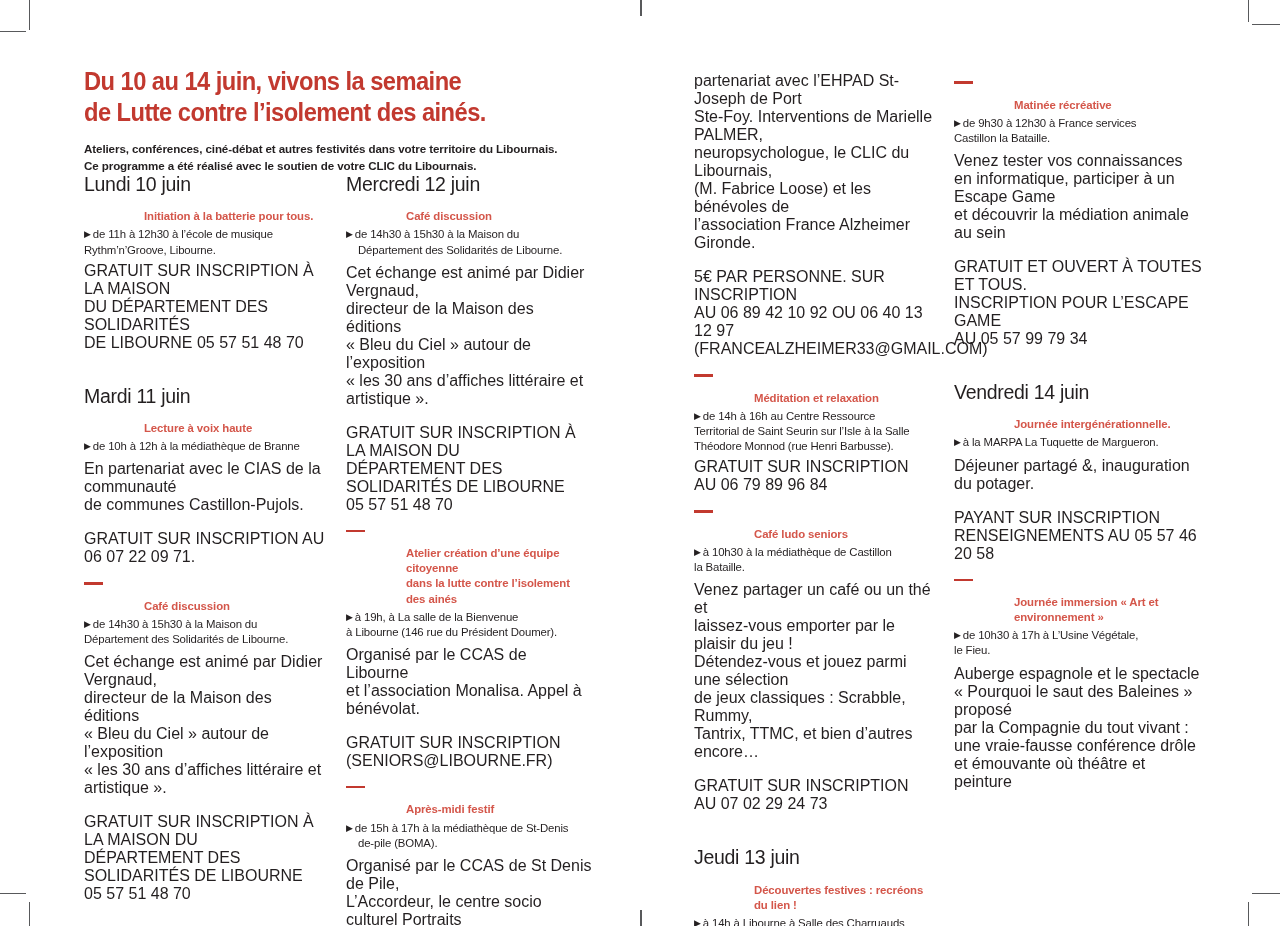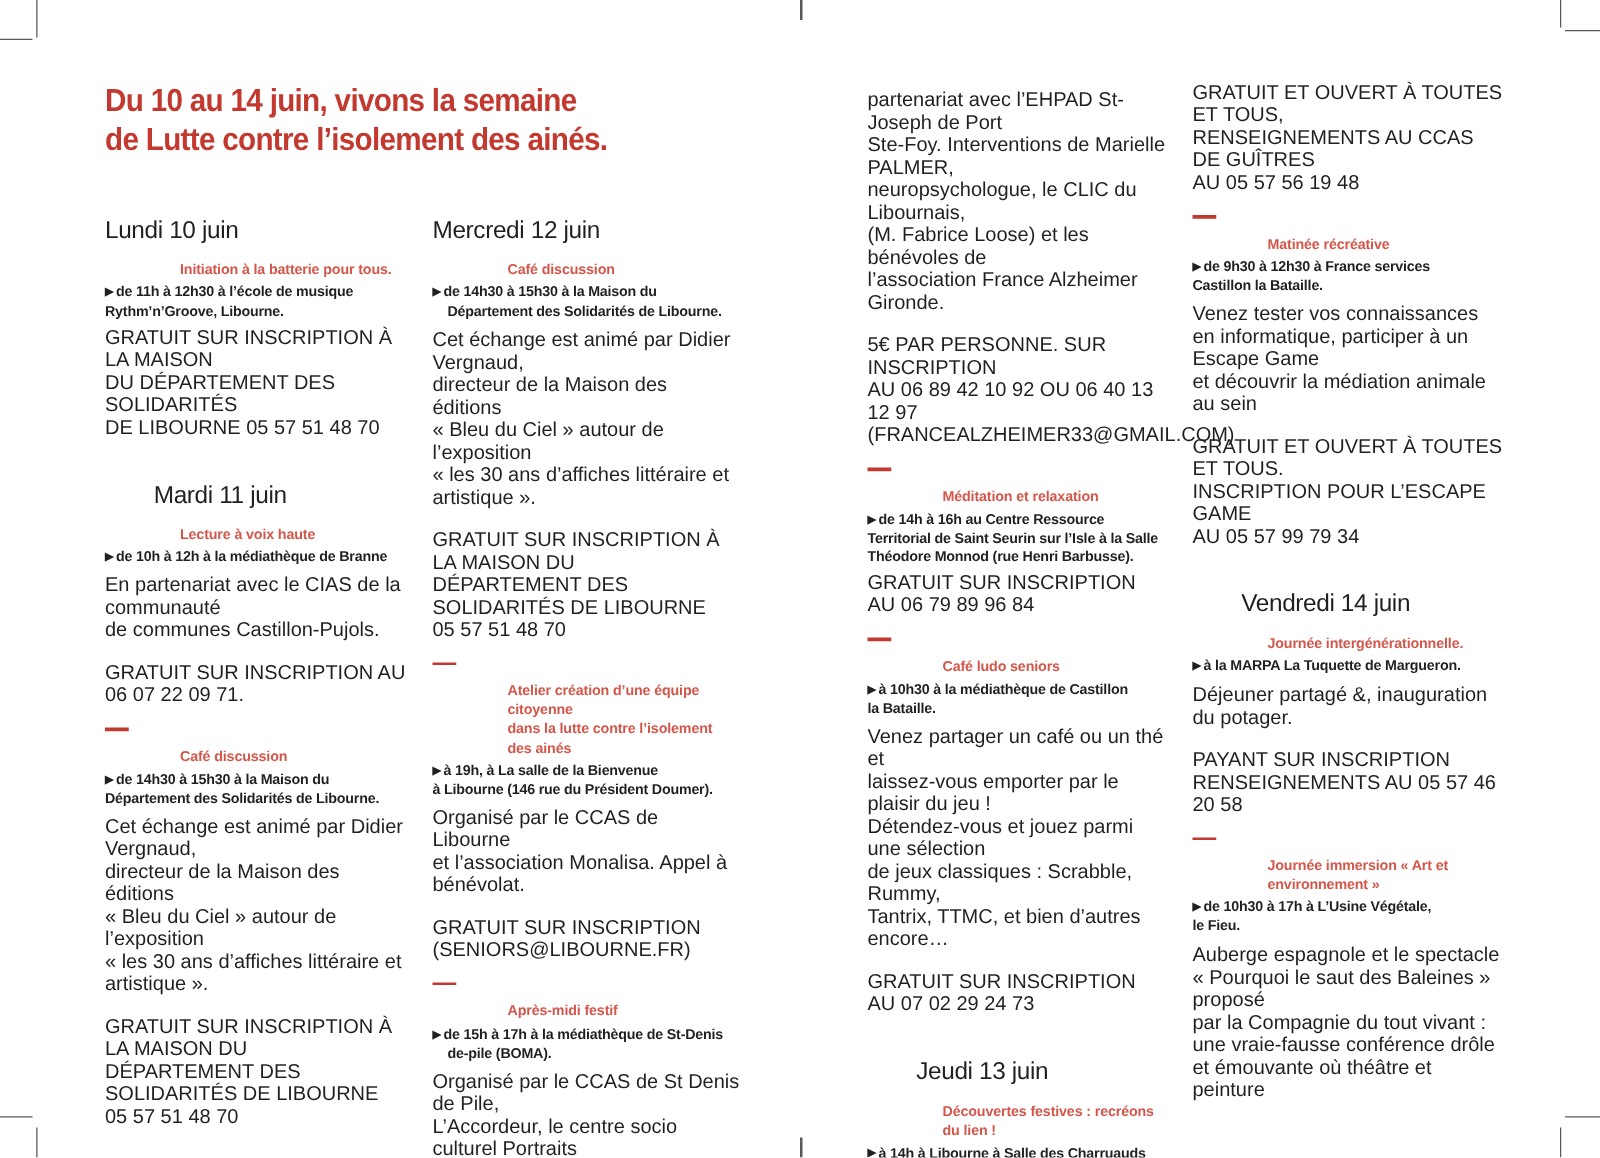--- a/index.html
+++ b/index.html
@@ -73,37 +73,37 @@
 
   
   .day {
     font-size: 19.5px;
     font-weight: normal;
     color: #231f20;
     letter-spacing: -0.3px;
     margin: 0 0 14px 0;
     line-height: 1.1;
   }
-  .day.spaced { margin-top: 34px; margin-left: 39px; }
+  .day.spaced { margin-top: 34px; }
 
   .ev { margin-bottom: 2px; }
 
   .ev-title {
     font-size: 11.4px;
     font-weight: bold;
     color: #d4564a;
     line-height: 1.32;
     margin: 0 0 3px 16px;
     letter-spacing: -0.1px;
     padding-left: 44px;
   }
 
   .ev-when {
     font-size: 11.4px;
-    font-weight: bold;
+    font-weight: normal;
     color: #231f20;
     line-height: 1.33;
     margin: 0 0 4px 0;
     letter-spacing: -0.15px;
   }
   .ev-when .tri {
     color: #231f20;
     font-size: 9px;
     margin-right: 2px;
     display: inline-block;
@@ -151,20 +151,24 @@
 <div class="crop v" style="left:1248px;top:902px;height:24px;"></div>
 <div class="crop h" style="left:1252px;top:893px;width:28px;"></div>
 
 <div class="page">
 
   <div class="masthead">
     <h1>
       <span>Du 10 au 14 juin, vivons la semaine</span><br>
       <span>de Lutte contre l’isolement des ainés.</span>
     </h1>
+    <div class="intro">
+      <div>Ateliers, conférences, ciné-débat et autres festivités dans votre territoire du Libournais.</div>
+      <div>Ce programme a été réalisé avec le soutien de votre CLIC du Libournais.</div>
+    </div>
   </div>
 
   <div class="col col-1">
     <div class="colinner">
 
       <h2 class="day">Lundi 10 juin</h2>
 
       <div class="ev">
         <p class="ev-title">Initiation à la batterie pour tous.</p>
         <p class="ev-when">
@@ -371,28 +375,20 @@
 
         <p></p>
       </div>
 
     </div>
   </div>
 
   <div class="col col-4">
     <div class="colinner">
 
-      <div class="ev">
-        <p class="ev-info">
-          </p>
-          <div>GRATUIT ET OUVERT À TOUTES ET TOUS,</div>
-          <div>RENSEIGNEMENTS AU CCAS DE GUÎTRES</div>
-          <div>AU 05 57 56 19 48</div>
-        <p></p>
-      </div>
 
       <div class="rule"></div>
 
       <div class="ev">
         <p class="ev-title">Matinée récréative</p>
         <p class="ev-when">
           <span class="tri">▶</span><span>de 9h30 à 12h30 à France services</span>
           <span class="cont">Castillon la Bataille.</span>
         </p>
         <p class="ev-desc">

